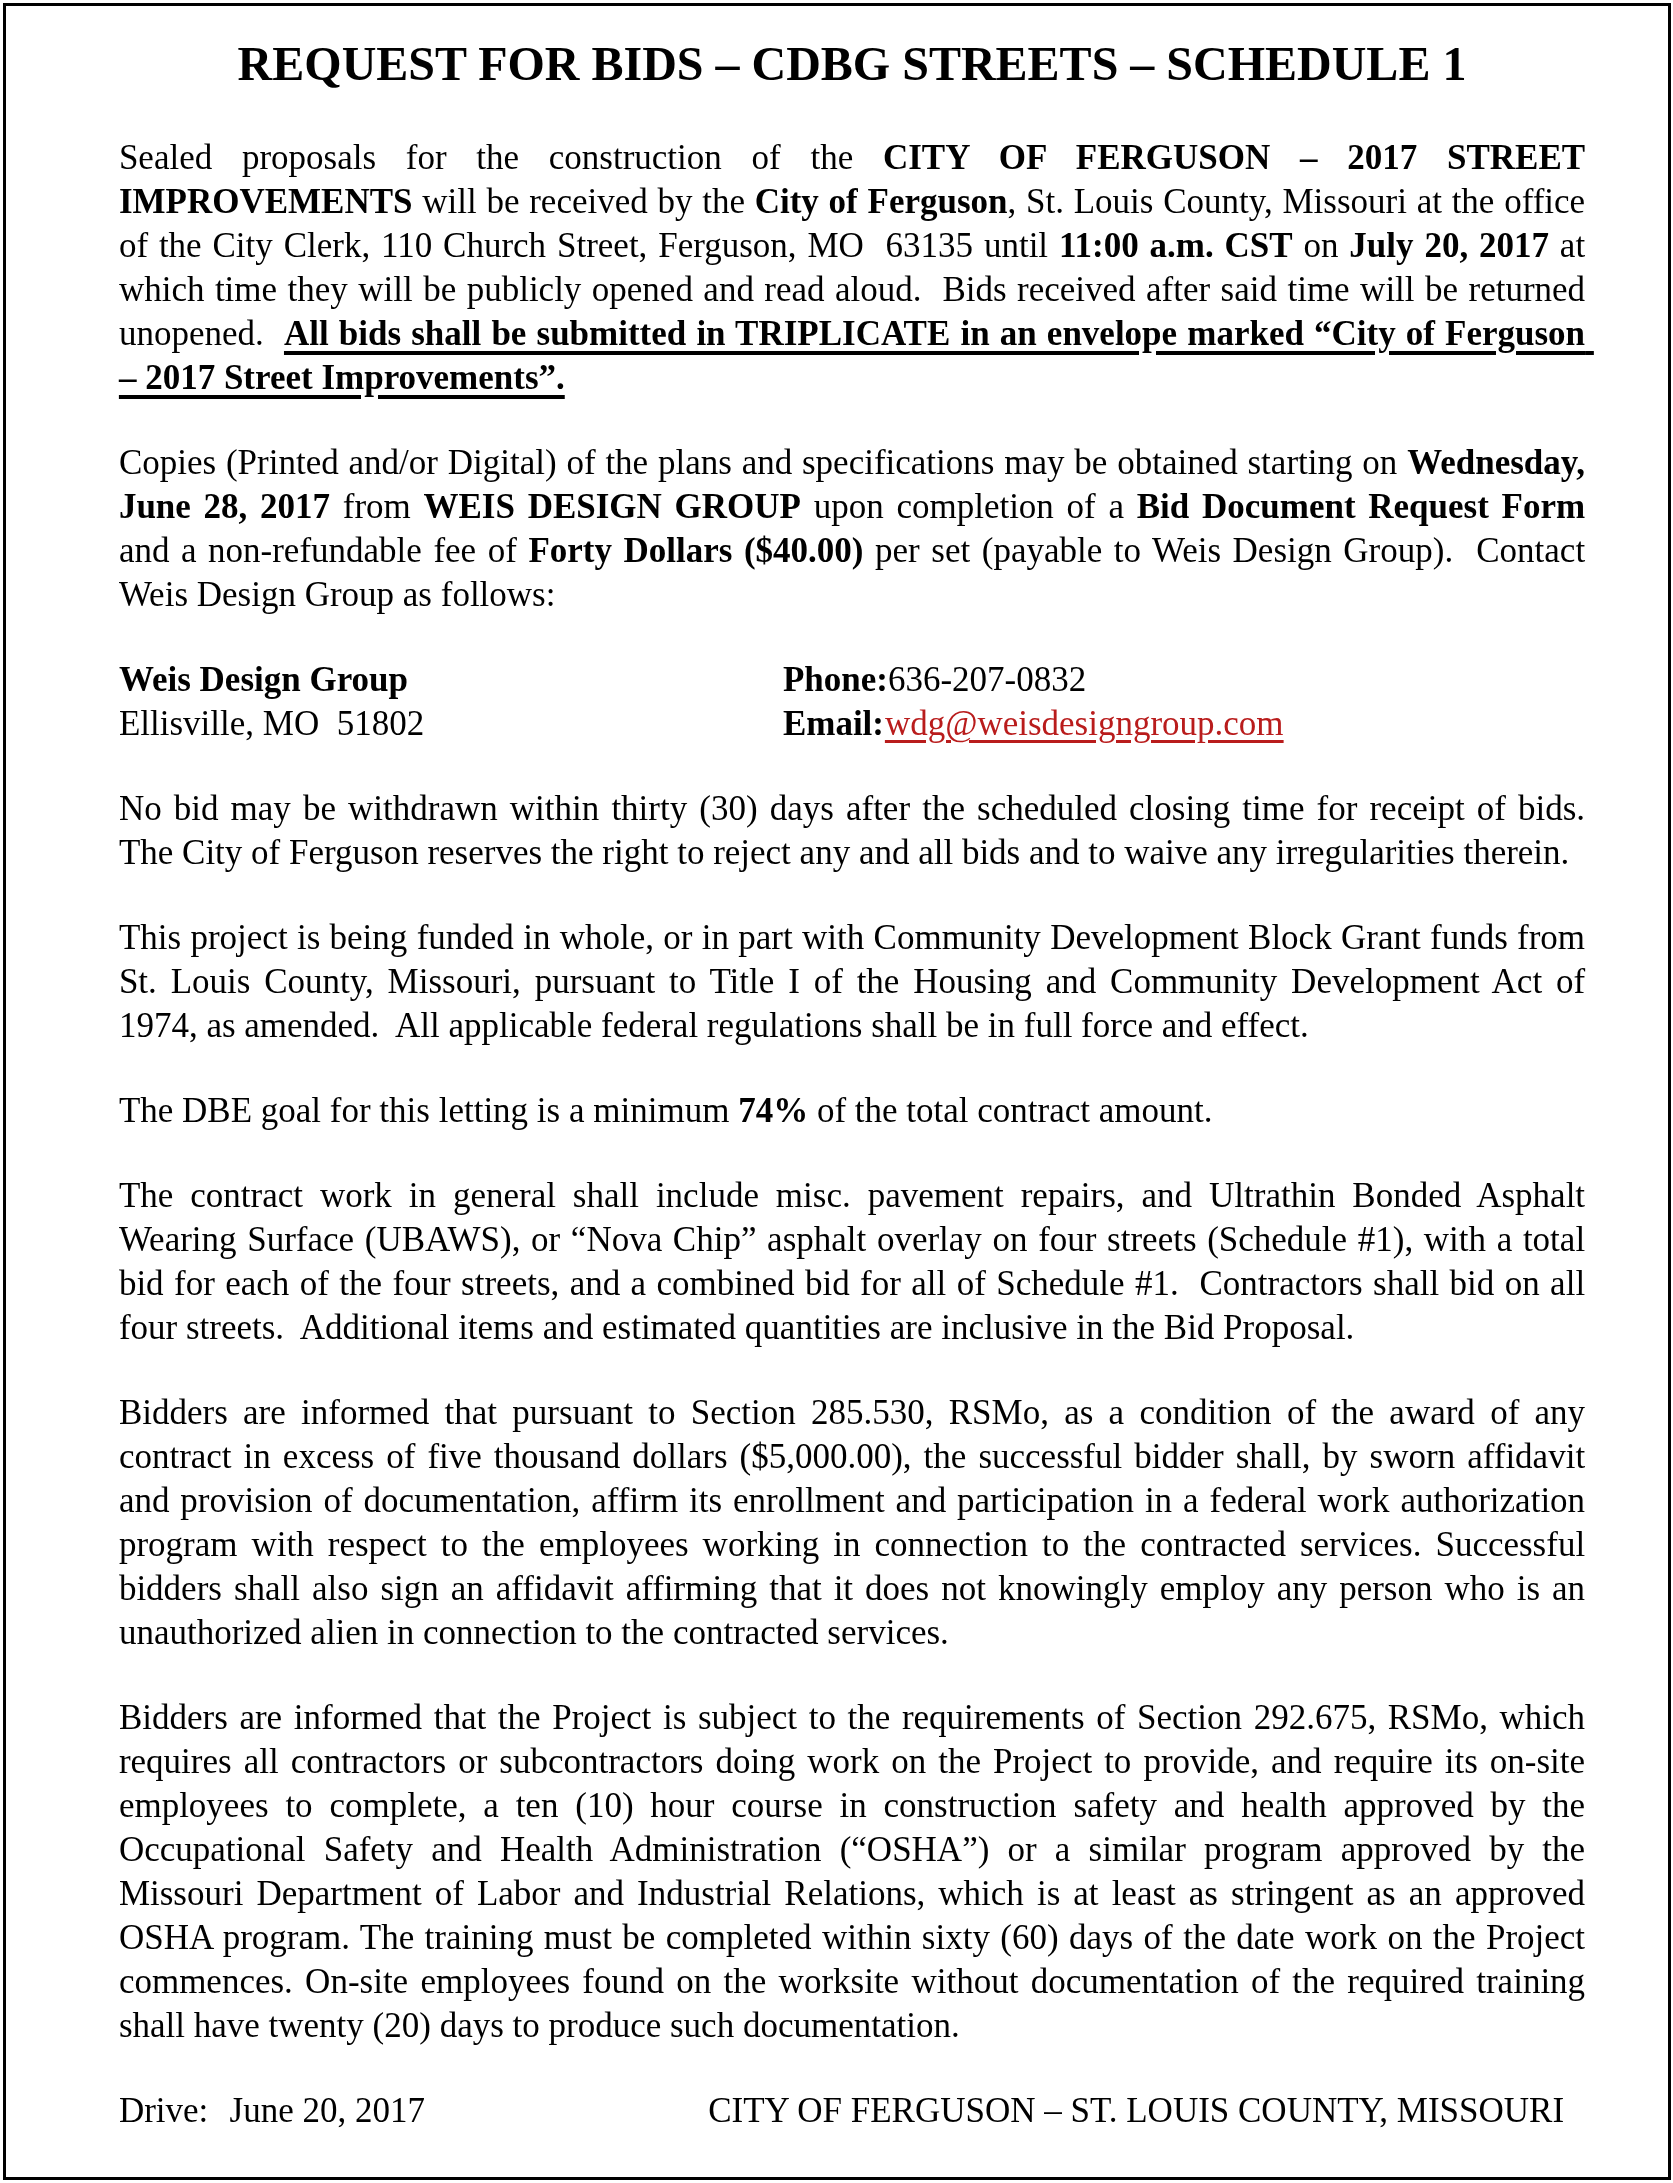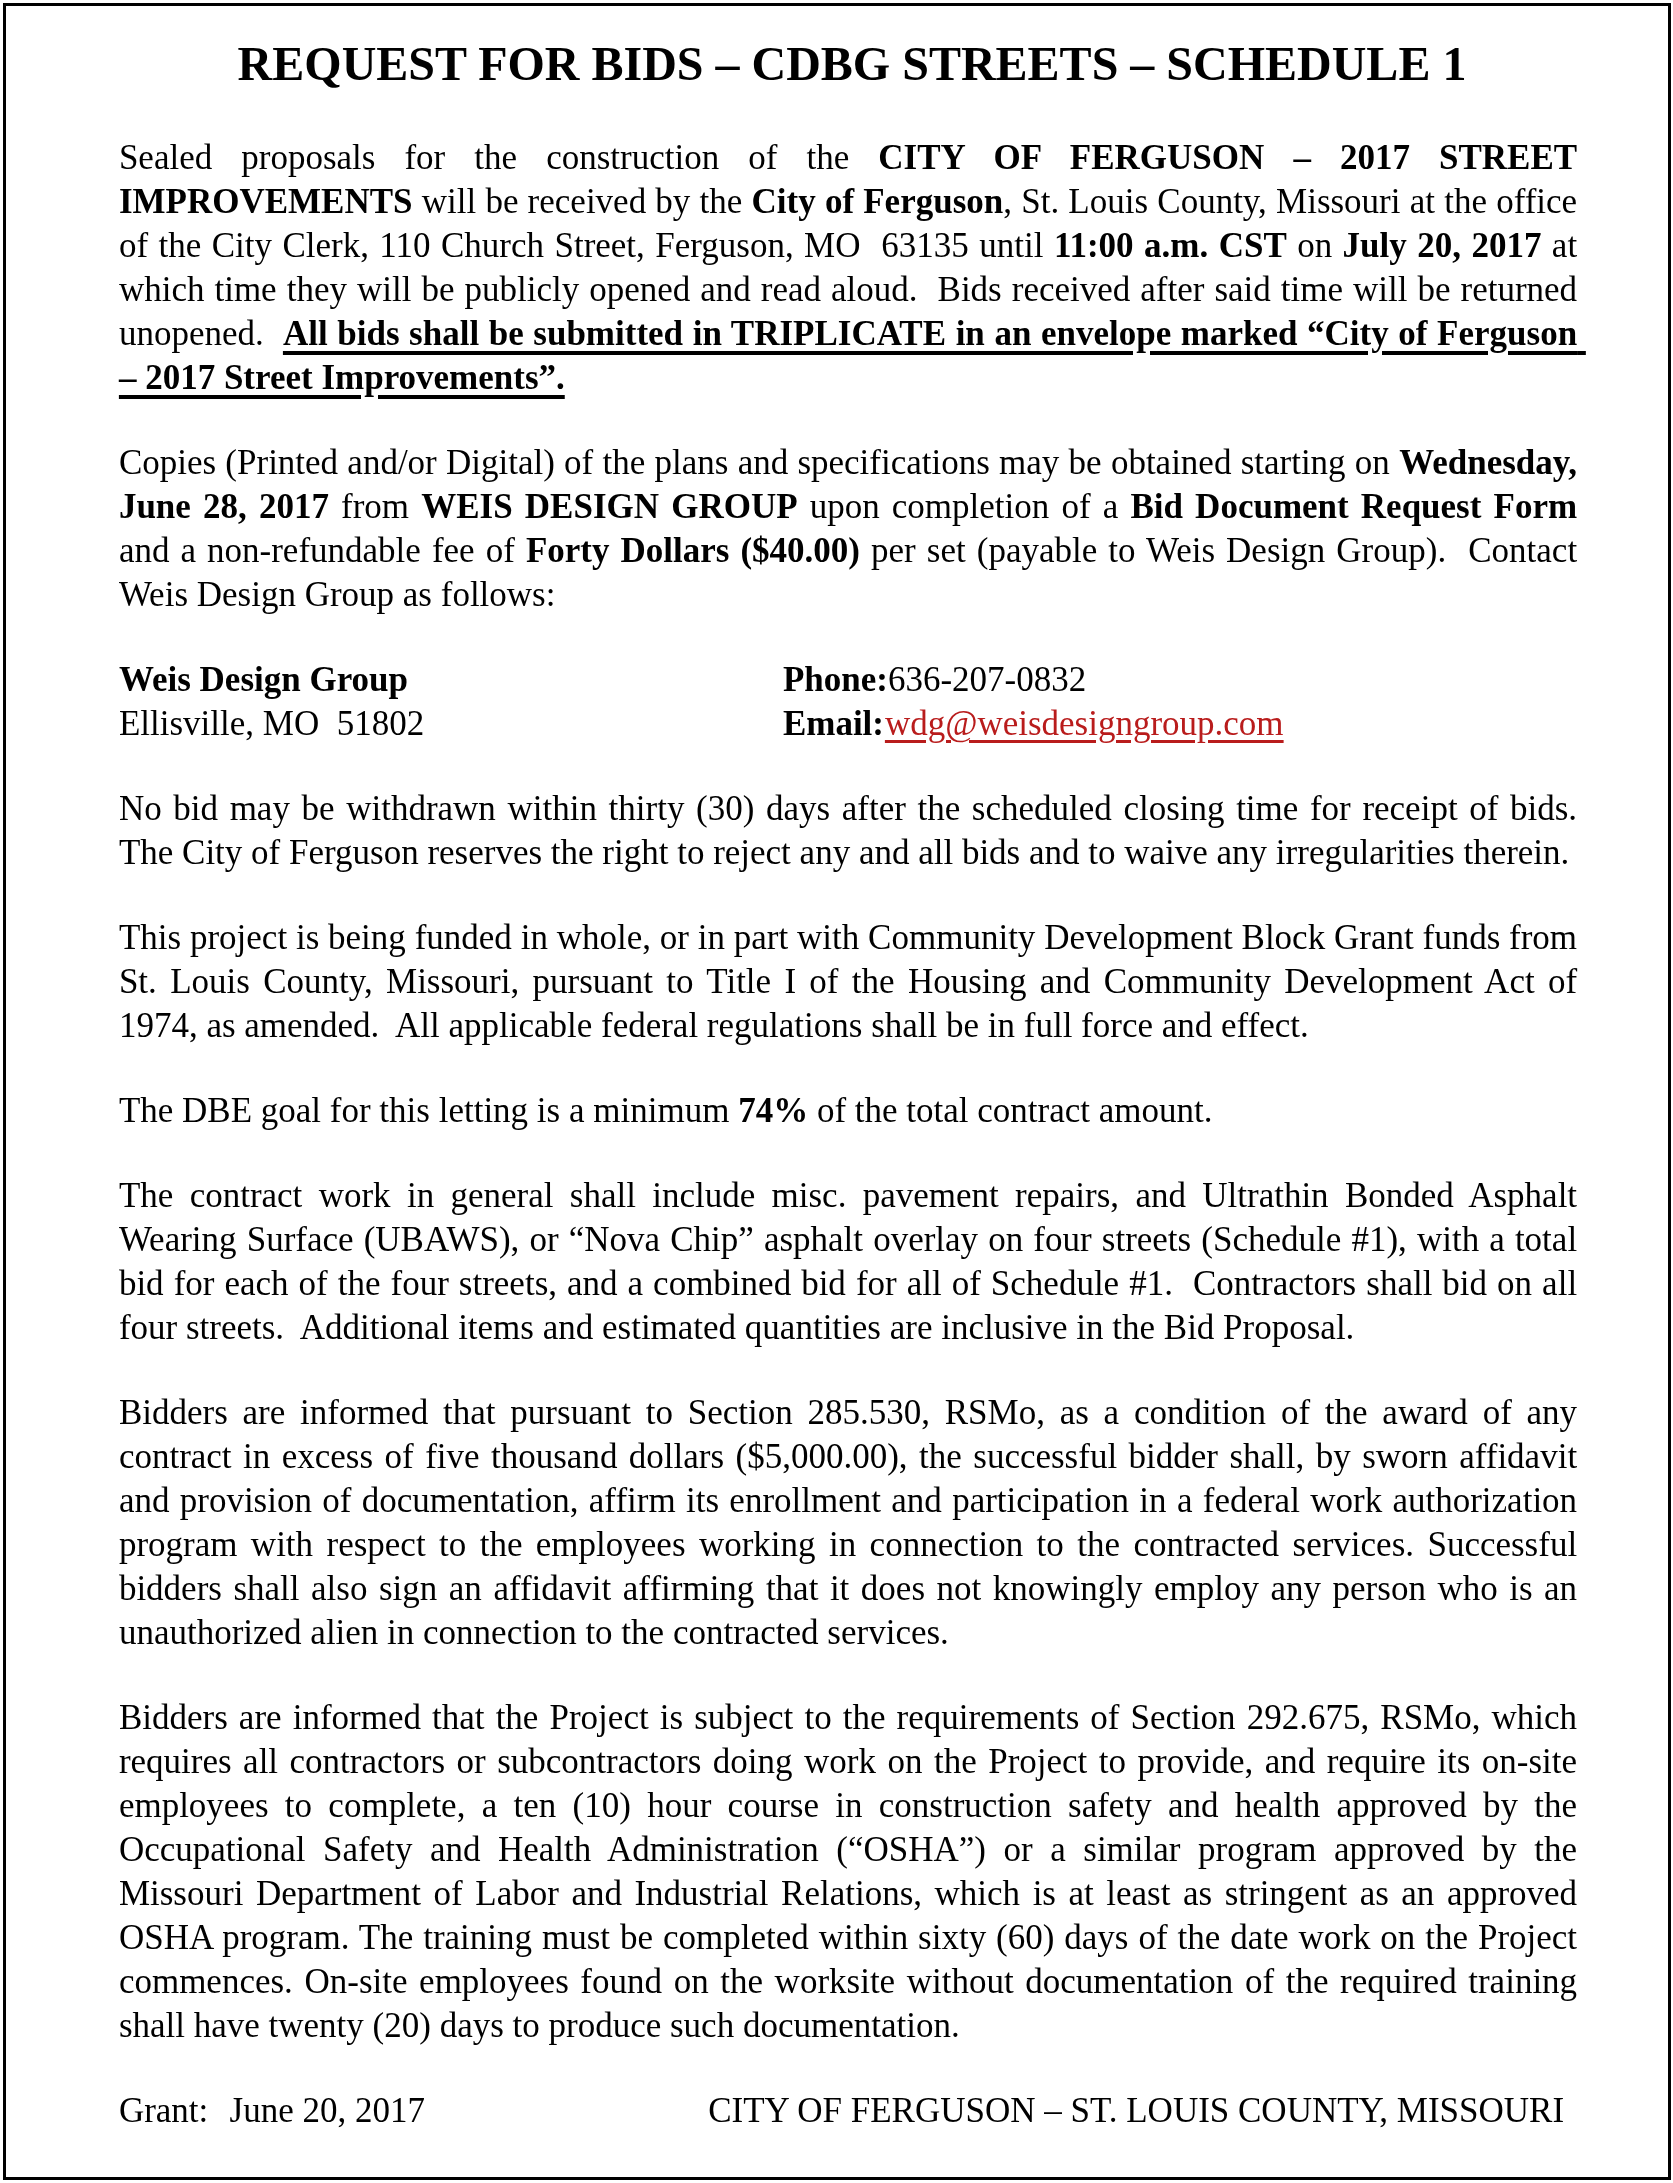--- a/index.html
+++ b/index.html
@@ -23,21 +23,21 @@
     line-height: 54px;
     font-weight: bold;
     text-align: center;
     margin: 0 0 45px 0;
     white-space: pre-wrap;
   }
   .para {
     font-size: 35px;
     line-height: 44px;
     text-align: justify;
-    margin: 0 8px 41px 0;
+    margin: 0 0 41px 0;
     white-space: pre-wrap;
   }
   .b  { font-weight: bold; }
   .bu {
     font-weight: bold;
     text-decoration: underline;
     text-decoration-thickness: 3.9px;
     text-underline-offset: 5.8px;
   }
   .contact-row {
@@ -91,18 +91,18 @@
 
   <p class="para"><span>The DBE goal for this letting is a minimum </span><span class="b">74%</span><span> of the total contract amount.</span></p>
 
   <p class="para">The contract work in general shall include misc. pavement repairs, and Ultrathin Bonded Asphalt Wearing Surface (UBAWS), or “Nova Chip” asphalt overlay on four streets (Schedule #1), with a total bid for each of the four streets, and a combined bid for all of Schedule #1.  Contractors shall bid on all four streets.  Additional items and estimated quantities are inclusive in the Bid Proposal.</p>
 
   <p class="para">Bidders are informed that pursuant to Section 285.530, RSMo, as a condition of the award of any contract in excess of five thousand dollars ($5,000.00), the successful bidder shall, by sworn affidavit and provision of documentation, affirm its enrollment and participation in a federal work authorization program with respect to the employees working in connection to the contracted services. Successful bidders shall also sign an affidavit affirming that it does not knowingly employ any person who is an unauthorized alien in connection to the contracted services.</p>
 
   <p class="para">Bidders are informed that the Project is subject to the requirements of Section 292.675, RSMo, which requires all contractors or subcontractors doing work on the Project to provide, and require its on-site employees to complete, a ten (10) hour course in construction safety and health approved by the Occupational Safety and Health Administration (“OSHA”) or a similar program approved by the Missouri Department of Labor and Industrial Relations, which is at least as stringent as an approved OSHA program. The training must be completed within sixty (60) days of the date work on the Project commences. On-site employees found on the worksite without documentation of the required training shall have twenty (20) days to produce such documentation.</p>
 
   <div class="footer">
-    <div><span class="flabel">Grant:</span><span>June 20, 2017</span></div>
+    <div><span class="flabel">Drive:</span><span>June 20, 2017</span></div>
     <div class="footer-org">CITY OF FERGUSON – ST. LOUIS COUNTY, MISSOURI</div>
   </div>
 
 </div>
 
 
 </body></html>

